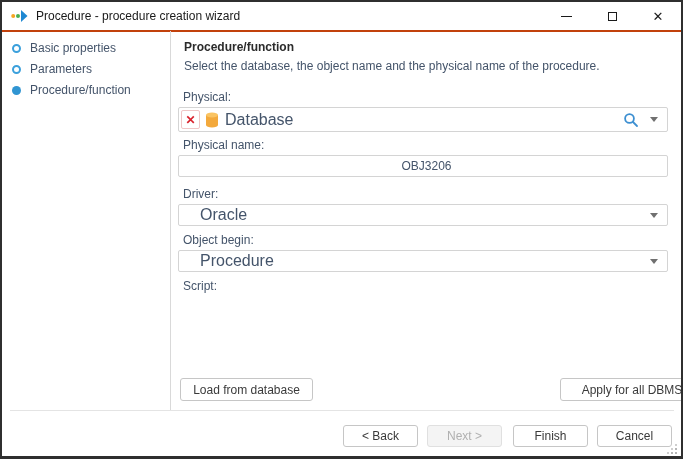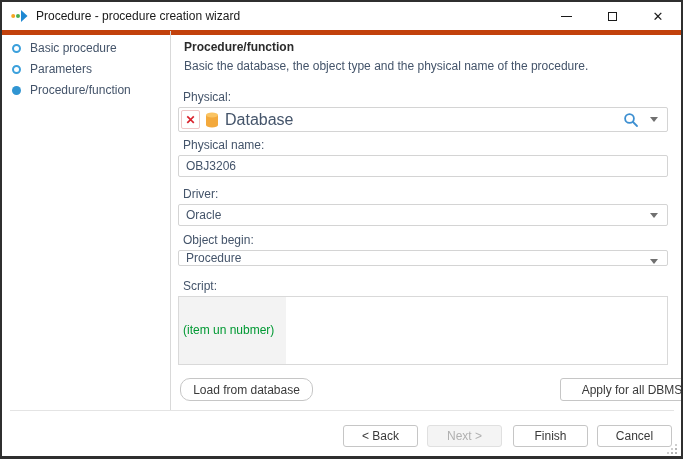--- a/index.html
+++ b/index.html
@@ -2,21 +2,21 @@
 <html><head>
 <meta charset="utf-8">
 <style>
   html,body{margin:0;padding:0;}
   body{width:683px;height:459px;font-family:"Liberation Sans",sans-serif;background:#fff;}
   .window{position:relative;width:683px;height:459px;box-sizing:border-box;
           border:2px solid #2f2f2f;border-bottom-width:3px;background:#fff;overflow:hidden;}
 
   
   .titlebar{position:absolute;left:0;top:0;right:0;height:28px;background:#fff;
-            border-bottom:5px solid #c2410c;display:flex;align-items:center;}
+            border-bottom:2px solid #c2410c;display:flex;align-items:center;}
   .app-icon{margin-left:9px;display:flex;align-items:center;}
   .title{margin-left:8px;font-size:12px;color:#1a1a1a;white-space:nowrap;}
   .controls{position:absolute;right:0;top:0;height:28px;display:flex;}
   .ctrl{width:46px;height:28px;display:flex;align-items:center;justify-content:center;cursor:pointer;}
   .min-glyph{width:11px;height:1px;background:#1a1a1a;}
   .max-glyph{width:9px;height:9px;border:1px solid #1a1a1a;box-sizing:border-box;}
   .close-glyph{font-size:13px;color:#1a1a1a;line-height:1;}
 
   
   .vdivider{position:absolute;left:168px;top:29px;width:1px;height:379px;background:#d9d9d9;}
@@ -36,37 +36,37 @@
   .clear-btn{width:19px;height:19px;margin-left:2px;border:1px solid #f0c6c6;border-radius:2px;
              display:flex;align-items:center;justify-content:center;color:#d9232d;
              font-size:12px;font-weight:bold;background:#fff;cursor:pointer;box-sizing:border-box;}
   .db-ico{margin-left:5px;display:flex;}
   .db-text{margin-left:6px;font-size:16px;color:#44546a;}
   .db-right{margin-left:auto;display:flex;align-items:center;margin-right:9px;gap:11px;}
   .caret{width:0;height:0;border-left:4px solid transparent;border-right:4px solid transparent;
          border-top:5px solid #707070;}
 
   .text-input{left:176px;top:153px;width:490px;height:22px;padding:0 0 0 7px;font-family:"Liberation Sans",sans-serif;
-              font-size:12px;color:#44546a;outline:none;}
-  .combo{display:flex;align-items:center;padding-left:7px;font-size:12px;color:#44546a;cursor:pointer;}
+              font-size:12px;color:#44546a;outline:none;text-align:center;}
+  .combo{display:flex;align-items:center;padding-left:21px;font-size:16px;color:#44546a;cursor:pointer;}
   .combo .caret{position:absolute;right:9px;top:8px;}
   .combo-driver{left:176px;top:202px;width:490px;height:22px;}
-  .combo-object{left:176px;top:248px;width:490px;height:16px;}
+  .combo-object{left:176px;top:248px;width:490px;height:22px;}
 
   .script-box{position:absolute;left:176px;top:294px;width:490px;height:69px;box-sizing:border-box;
               border:1px solid #d9d9d9;background:#fff;overflow:hidden;cursor:text;}
   .script-lines{display:inline-block;background:#f3f3f3;padding:1px 12px 1px 4px;
                 font-size:12px;line-height:13px;white-space:pre;}
   .sg-blue{color:#0000f0;}
   .sg-green{color:#009933;}
 
   .btn{position:absolute;box-sizing:border-box;border:1px solid #c6c6c6;border-radius:3px;background:#fff;
        font-size:12px;color:#3a3a3a;display:flex;align-items:center;justify-content:center;cursor:pointer;
        font-family:"Liberation Sans",sans-serif;}
-  .btn-load{left:178px;top:376px;width:133px;height:23px;border-radius:10px;}
+  .btn-load{left:178px;top:376px;width:133px;height:23px;}
   .btn-apply{left:546px;top:376px;width:144px;height:23px;margin-left:12px;}
   .btn-back{left:341px;top:423px;width:75px;height:22px;}
   .btn-next{left:425px;top:423px;width:75px;height:22px;background:#f4f4f4;border-color:#e0e0e0;color:#b0b0b0;cursor:default;}
   .btn-finish{left:511px;top:423px;width:75px;height:22px;}
   .btn-cancel{left:595px;top:423px;width:75px;height:22px;}
 
   .hdivider{position:absolute;left:8px;top:408px;width:664px;height:1px;background:#e4e4e4;}
   .grip{position:absolute;right:2px;bottom:1px;width:13px;height:13px;cursor:nwse-resize;}
 </style>
 </head>
@@ -91,34 +91,34 @@
         <span class="max-glyph"></span>
       </div>
       <div class="ctrl">
         <span class="close-glyph">✕</span>
       </div>
     </div>
   </div>
 
   <div class="step" style="top:38px">
     <span class="bullet hollow"></span>
-    <span class="step-label">Basic procedure</span>
+    <span class="step-label">Basic properties</span>
   </div>
   <div class="step" style="top:59px">
     <span class="bullet hollow"></span>
     <span class="step-label">Parameters</span>
   </div>
   <div class="step" style="top:80px">
     <span class="bullet filled"></span>
     <span class="step-label">Procedure/function</span>
   </div>
   <div class="vdivider"></div>
 
   <div class="heading">Procedure/function</div>
-  <div class="subtitle">Basic the database, the object type and the physical name of the procedure.</div>
+  <div class="subtitle">Select the database, the object name and the physical name of the procedure.</div>
 
   <div class="lbl" style="left:181px;top:88px">Physical:</div>
   <div class="field db-field">
     <span class="clear-btn">✕</span>
     <span class="db-ico">
       <svg width="14" height="16" viewBox="0 0 14 16">
         <path d="M1 3 L1 13 A6 2.4 0 0 0 13 13 L13 3 Z" fill="#f3a93c"></path>
         <ellipse cx="7" cy="3" rx="6" ry="2.4" fill="#fac463"></ellipse>
       </svg>
     </span>
@@ -143,29 +143,20 @@
     <span class="caret"></span>
   </div>
 
   <div class="lbl" style="left:181px;top:231px">Object begin:</div>
   <div class="field combo combo-object">
     <span>Procedure</span>
     <span class="caret"></span>
   </div>
 
   <div class="lbl" style="left:181px;top:277px">Script:</div>
-  <div class="script-box">
-    <div class="script-lines">
-      <div class="sline"><span class="sg-green">(item un nubmer)</span></div>
-      <div class="sline"><span class="sg-blue">as begin</span></div>
-      
-      
-      
-    </div>
-  </div>
 
   <button class="btn btn-load">Load from database</button>
   <button class="btn btn-apply">Apply for all DBMS</button>
 
   <div class="hdivider"></div>
   <button class="btn btn-next" aria-disabled="true">Next &gt;</button>
   <button class="btn btn-back">&lt; Back</button>
   <button class="btn btn-finish">Finish</button>
   <button class="btn btn-cancel">Cancel</button>
 

